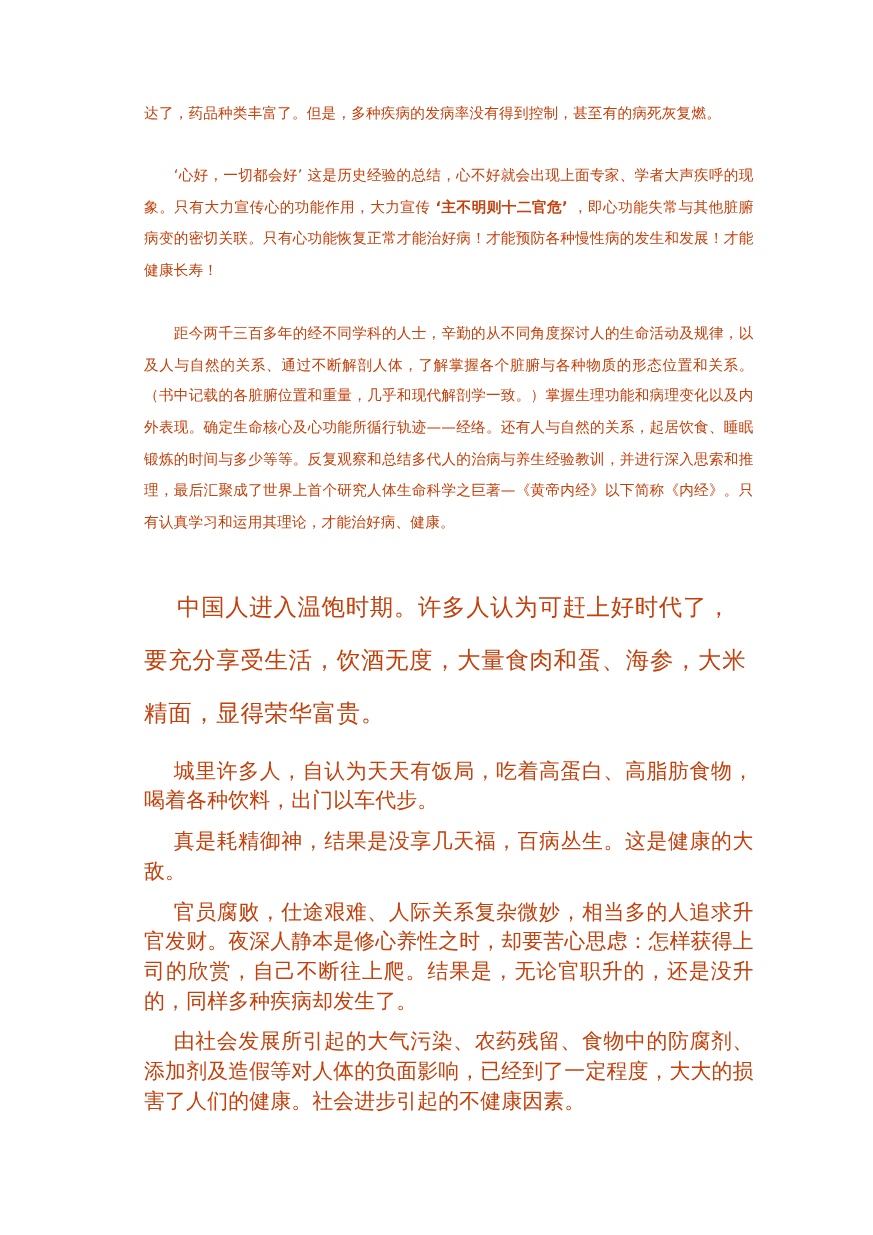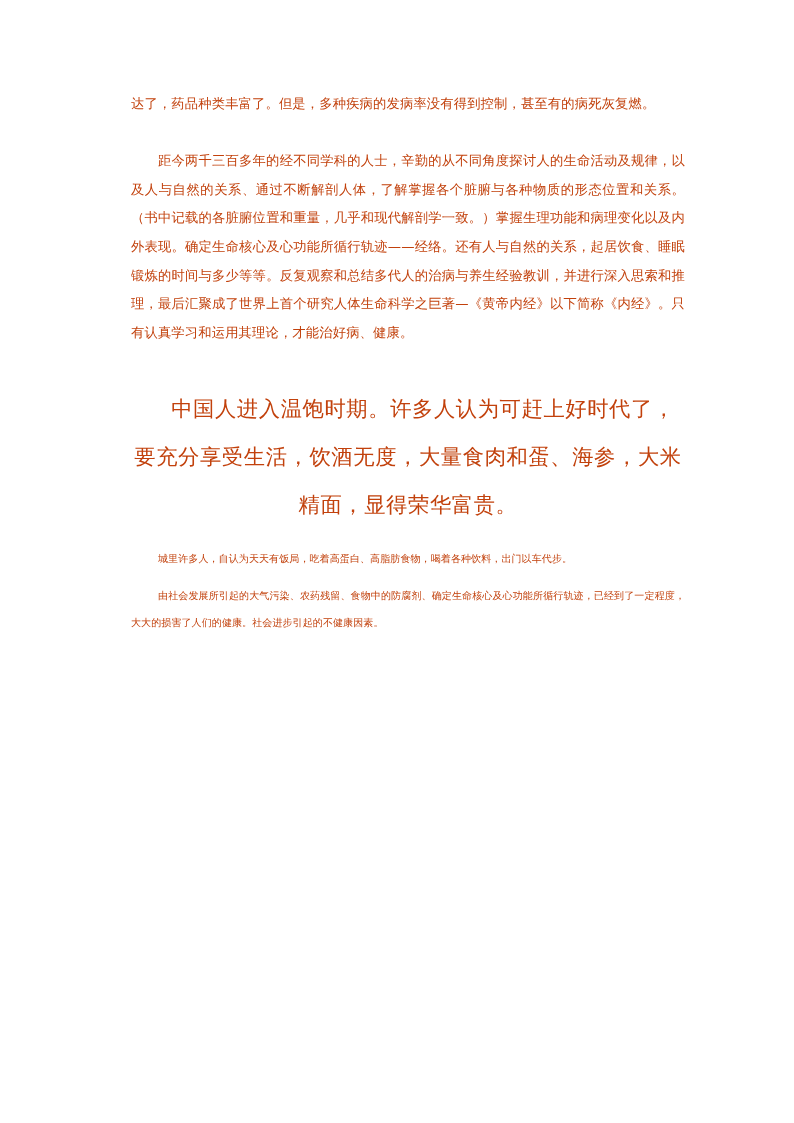--- a/index.html
+++ b/index.html
@@ -34,21 +34,21 @@
     letter-spacing: 0.15px;
     word-break: break-all;
   }
   p.body.indent {
     text-indent: 27px;
   }
   p.gap-lg { margin-top: 28.6px; }
 
   
   p.tight {
-    font-size: 10px;
+    font-size: 19px;
     line-height: 27px;
     margin: 0;
     text-align: justify;
     text-justify: inter-ideograph;
     letter-spacing: 0.1px;
     word-break: break-all;
     text-indent: 27px;
   }
   p.tight + p.tight { margin-top: 10px; }
 
@@ -63,48 +63,51 @@
   }
 
   
   p.bigtext {
     margin: 0;
     font-family: Liberation Sans, sans-serif;
     font-size: 21.3px;
     line-height: 48px;
     text-indent: 30px;
     letter-spacing: 0.6px;
-    text-align: center;
+    text-align: left;
     word-break: break-all;
     font-weight: 400;
   }
 
   b, .bold { font-weight: bold; }
 
   .spacer-after-heading { height: 18px; }
   .spacer-before-heading { height: 20px; }
   .spacer-after-big { height: 16px; }
 </style>
 </head>
 <body>
 
 <div class="page">
   <div class="content">
 
     <p class="body">达了，药品种类丰富了。但是，多种疾病的发病率没有得到控制，甚至有的病死灰复燃。</p>
 
+    <p class="body indent gap-lg"><span>‘心好，一切都会好’ 这是历史经验的总结，心不好就会出现上面专家、学者大声疾呼的现象。只有大力宣传心的功能作用，大力宣传 </span><b>‘主不明则十二官危’</b><span> ，即心功能失常与其他脏腑病变的密切关联。只有心功能恢复正常才能治好病！才能预防各种慢性病的发生和发展！才能健康长寿！</span></p>
 
     <p class="body indent gap-lg">距今两千三百多年的经不同学科的人士，辛勤的从不同角度探讨人的生命活动及规律，以及人与自然的关系、通过不断解剖人体，了解掌握各个脏腑与各种物质的形态位置和关系。（书中记载的各脏腑位置和重量，几乎和现代解剖学一致。）掌握生理功能和病理变化以及内外表现。确定生命核心及心功能所循行轨迹——经络。还有人与自然的关系，起居饮食、睡眠锻炼的时间与多少等等。反复观察和总结多代人的治病与养生经验教训，并进行深入思索和推理，最后汇聚成了世界上首个研究人体生命科学之巨著—《黄帝内经》以下简称《内经》。只有认真学习和运用其理论，才能治好病、健康。</p>
 
     <div class="spacer-before-heading"></div>
 
 
     <div class="spacer-after-heading"></div>
 
     <p class="bigtext">中国人进入温饱时期。许多人认为可赶上好时代了，要充分享受生活，饮酒无度，大量食肉和蛋、海参，大米精面，显得荣华富贵。</p>
 
     <div class="spacer-after-big"></div>
 
     <p class="tight">城里许多人，自认为天天有饭局，吃着高蛋白、高脂肪食物，喝着各种饮料，出门以车代步。</p>
-    <p class="tight">由社会发展所引起的大气污染、农药残留、食物中的防腐剂、确定生命核心及心功能所循行轨迹，已经到了一定程度，大大的损害了人们的健康。社会进步引起的不健康因素。</p>
+    <p class="tight">真是耗精御神，结果是没享几天福，百病丛生。这是健康的大敌。</p>
+    <p class="tight">官员腐败，仕途艰难、人际关系复杂微妙，相当多的人追求升官发财。夜深人静本是修心养性之时，却要苦心思虑：怎样获得上司的欣赏，自己不断往上爬。结果是，无论官职升的，还是没升的，同样多种疾病却发生了。</p>
+    <p class="tight">由社会发展所引起的大气污染、农药残留、食物中的防腐剂、添加剂及造假等对人体的负面影响，已经到了一定程度，大大的损害了人们的健康。社会进步引起的不健康因素。</p>
 
   </div>
 </div>
 
 </body></html>

